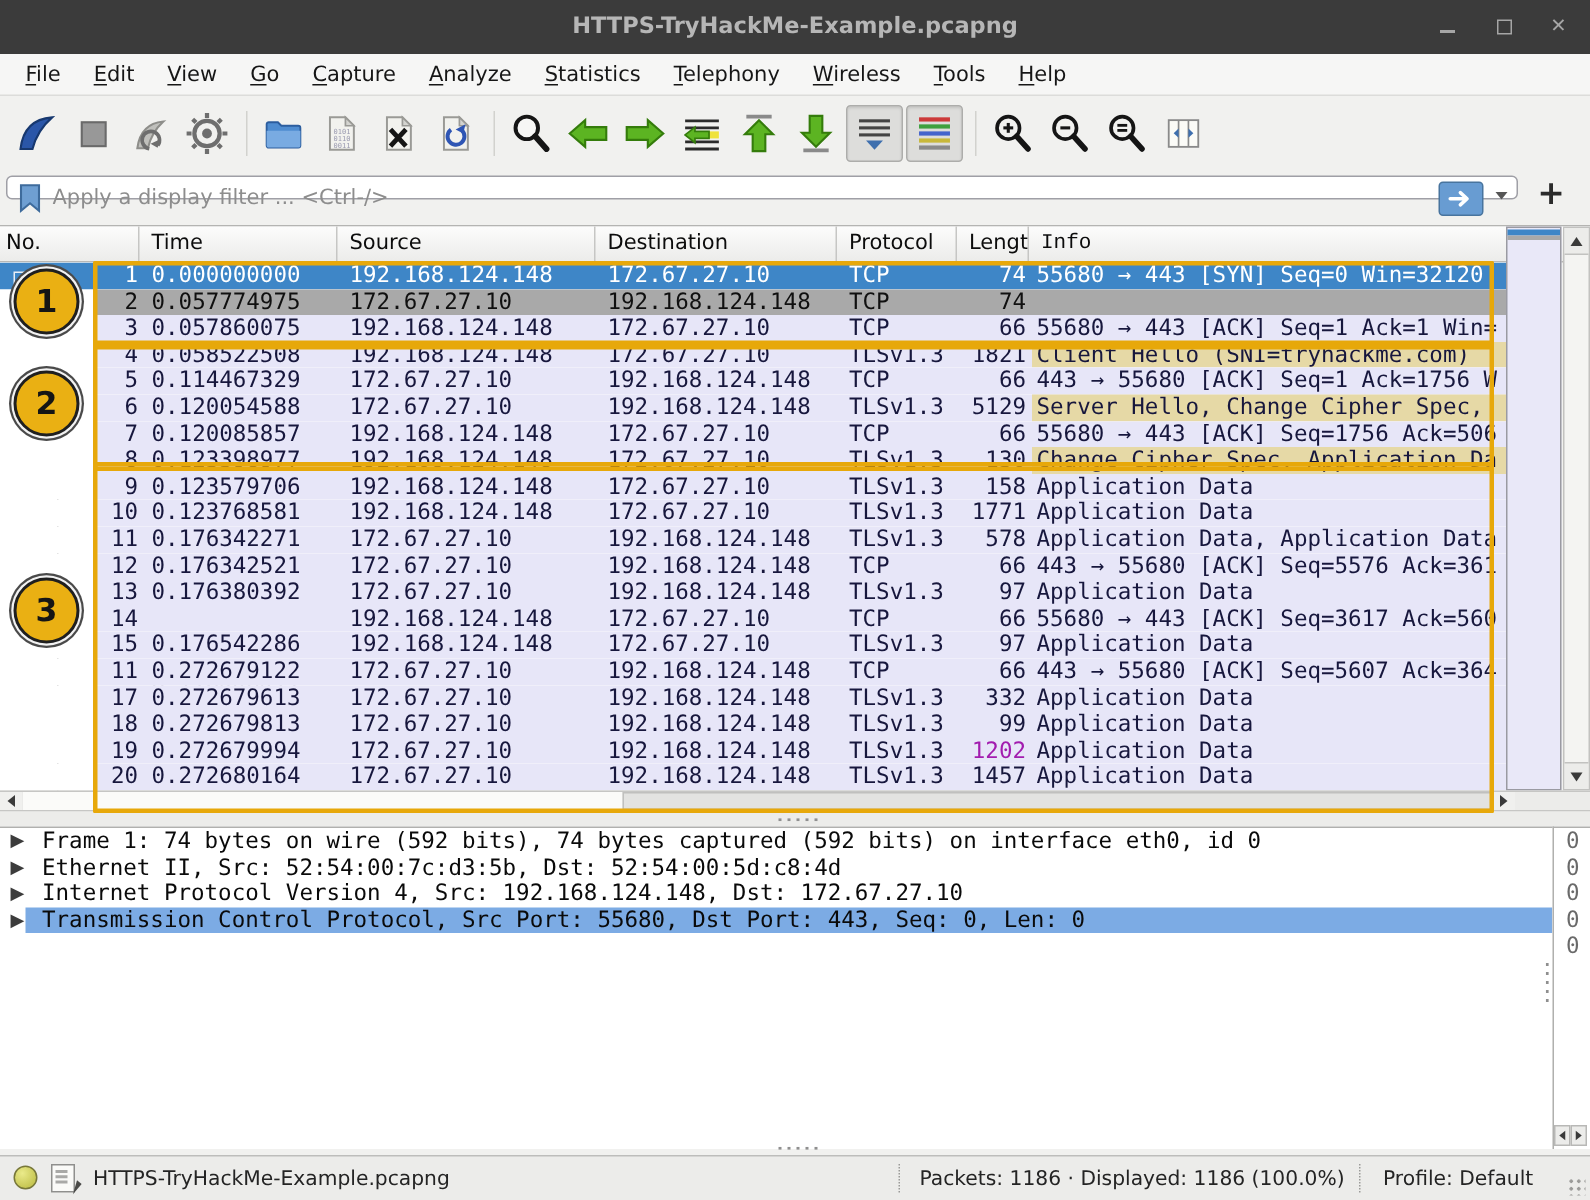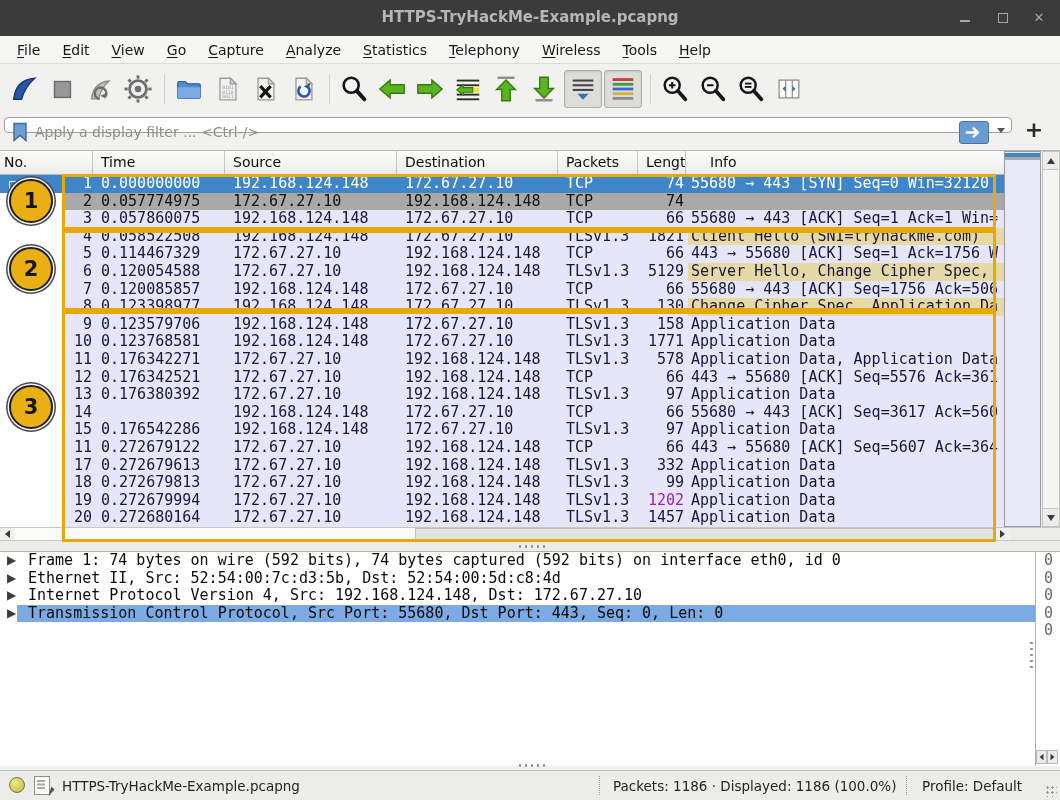--- a/index.html
+++ b/index.html
@@ -332,23 +332,23 @@
       <span class="fcaret"></span>
     </div>
     <div class="plusbtn">+</div>
   </div>
 
   <div class="plist-header" id="plist-header">
       <div class="phcell" style="left: 0px; width: 93px; padding-left: 4px;">No.</div>
       <div class="phcell" style="left: 93px; width: 132px;">Time</div>
       <div class="phcell" style="left: 397px; width: 161px;">Destination</div>
       <div class="phcell" style="left: 225px; width: 172px;">Source</div>
-      <div class="phcell" style="left: 558px; width: 80px;">Packets</div>
+      <div class="phcell" style="left: 558px; width: 80px;">Protocol</div>
       <div class="phcell" style="left: 638px; width: 48px;">Length</div>
-      <div class="phcell" style="left: 702px; width: 318px; border-right: none;">Info</div>
+      <div class="phcell" style="left: 686px; width: 318px; border-right: none; font-family: Liberation Mono, monospace;">Info</div>
     </div>
 
   <div class="plist-body" id="plist-body">
     <div class="spine"></div>
   <div class="prow">
         <div class="pfill full" style="background: rgb(62, 134, 199);"></div>
         <div class="firstmark"></div>
         <div class="pcell c-no" style="color: rgb(255, 255, 255);">1</div>
         <div class="pcell c-time" style="color: rgb(255, 255, 255);">0.000000000</div>
         <div class="pcell c-src" style="color: rgb(255, 255, 255);">192.168.124.148</div>

